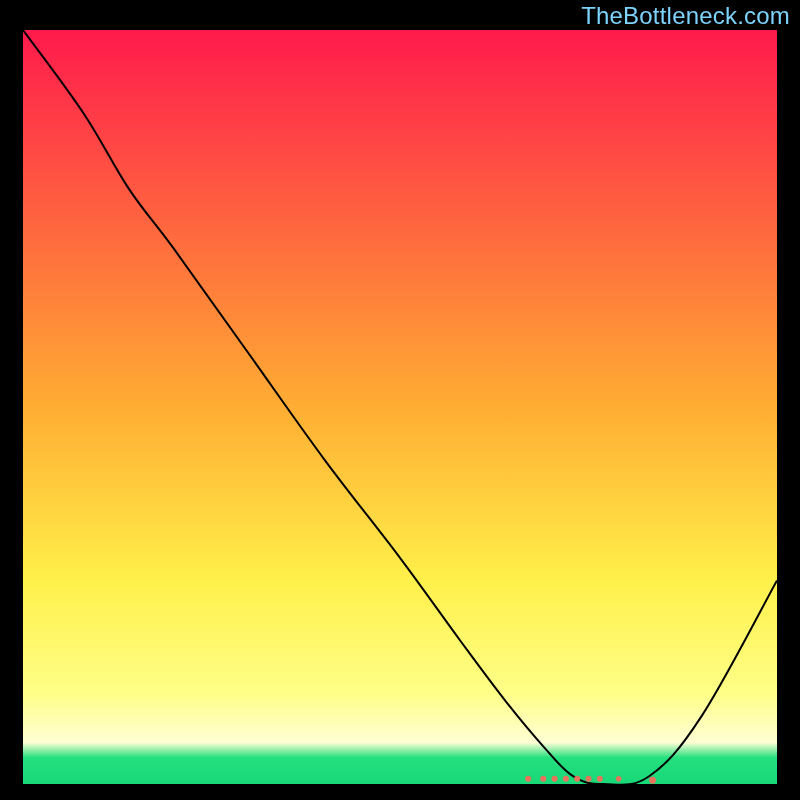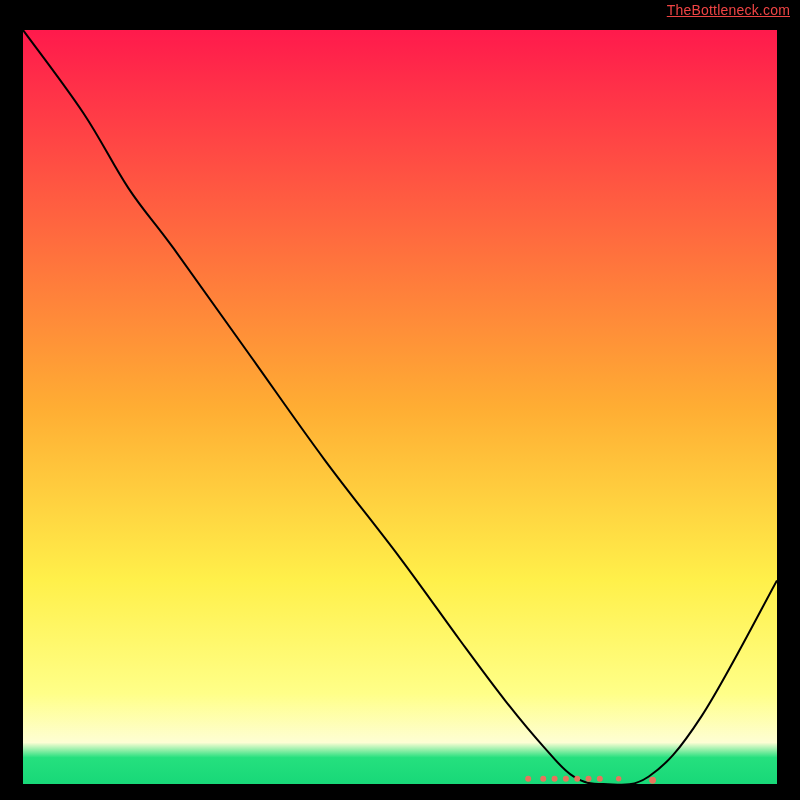--- a/index.html
+++ b/index.html
@@ -8,27 +8,26 @@
     width: 800px;
     height: 800px;
     background: #000;
     font-family: Arial, Helvetica, sans-serif;
     overflow: hidden;
   }
   .watermark {
     position: absolute;
     top: 2px;
     right: 10px;
-    color: #ef4444;
-    font-size: 14px;
+    color: #7dd3fc;
+    font-size: 24px;
     font-weight: 500;
     letter-spacing: 0.2px;
     z-index: 30;
     user-select: none;
-    text-decoration: underline;
   }
   .plot {
     position: absolute;
     left: 23px;
     top: 30px;
     width: 754px;
     height: 754px;
     background: #000;
   }
   .plot svg {

